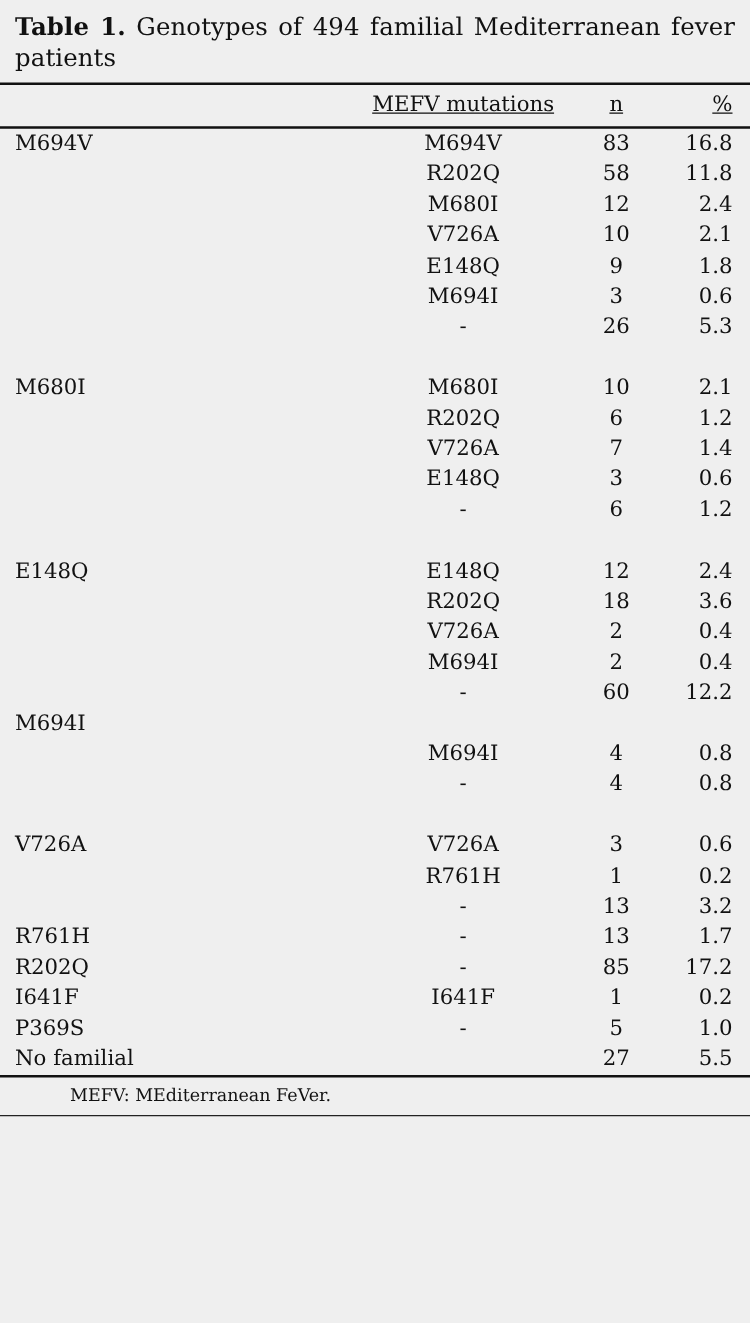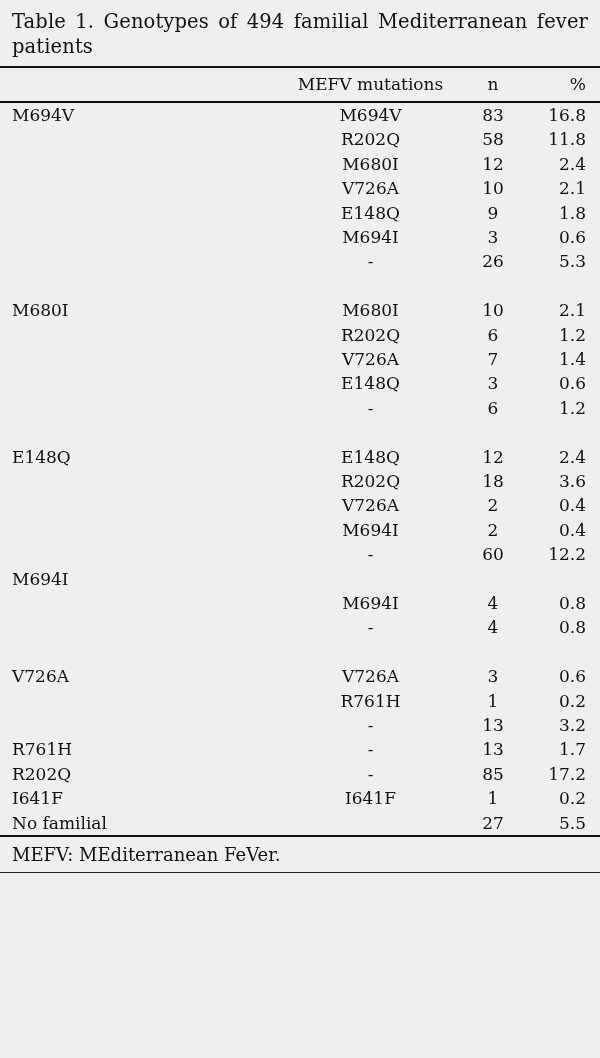--- a/index.html
+++ b/index.html
@@ -23,40 +23,41 @@
   }
   .caption {
     padding: 10px 12px 6px 12px;
     font-size: 19.5px;
     line-height: 1.28;
     text-align: justify;
     text-align-last: left;
     letter-spacing: 0.1px;
   }
   .caption .lbl {
-    font-weight: normal;
+    font-weight: bold;
   }
   .rule {
     height: 2px;
     background: #111;
     margin: 0;
   }
   .rule.thin {
     height: 1px;
     background: #222;
   }
   table.main {
     width: 100%;
     border-collapse: collapse;
     font-size: 17px;
   }
   table.main th {
     font-weight: normal;
     padding: 6px 0 7px 0;
     font-size: 17px;
+    text-decoration: underline;
   }
   table.main td {
     padding: 0;
     font-size: 17px;
     line-height: 24.4px;
     vertical-align: top;
   }
   .col-geno {
     width: 283px;
     text-align: left;
@@ -79,22 +80,23 @@
     padding-right: 14px !important;
     box-sizing: border-box;
   }
   .head-row th.col-geno { text-align: left; }
   .spacer-row td {
     height: 22px;
     line-height: 22px;
   }
   .footnote {
     padding: 6px 12px 6px 12px;
-    font-size: 18px;
+    font-size: 14px;
     line-height: 1.3;
+    margin-left: 44px;
   }
   .body-rows td {
     white-space: nowrap;
   }
 </style>
 </head>
 <body>
 
 <div class="table-wrap">
 
@@ -279,20 +281,26 @@
           <td class="col-n">85</td>
           <td class="col-pct">17.2</td>
         </tr>
         <tr>
           <td class="col-geno">I641F</td>
           <td class="col-mut">I641F</td>
           <td class="col-n">1</td>
           <td class="col-pct">0.2</td>
         </tr>
         <tr>
+          <td class="col-geno">P369S</td>
+          <td class="col-mut">-</td>
+          <td class="col-n">5</td>
+          <td class="col-pct">1.0</td>
+        </tr>
+        <tr>
           <td class="col-geno">No familial</td>
           <td class="col-mut"></td>
           <td class="col-n">27</td>
           <td class="col-pct">5.5</td>
         </tr>
       </tbody>
   </table>
 
   <div class="rule"></div>
 

